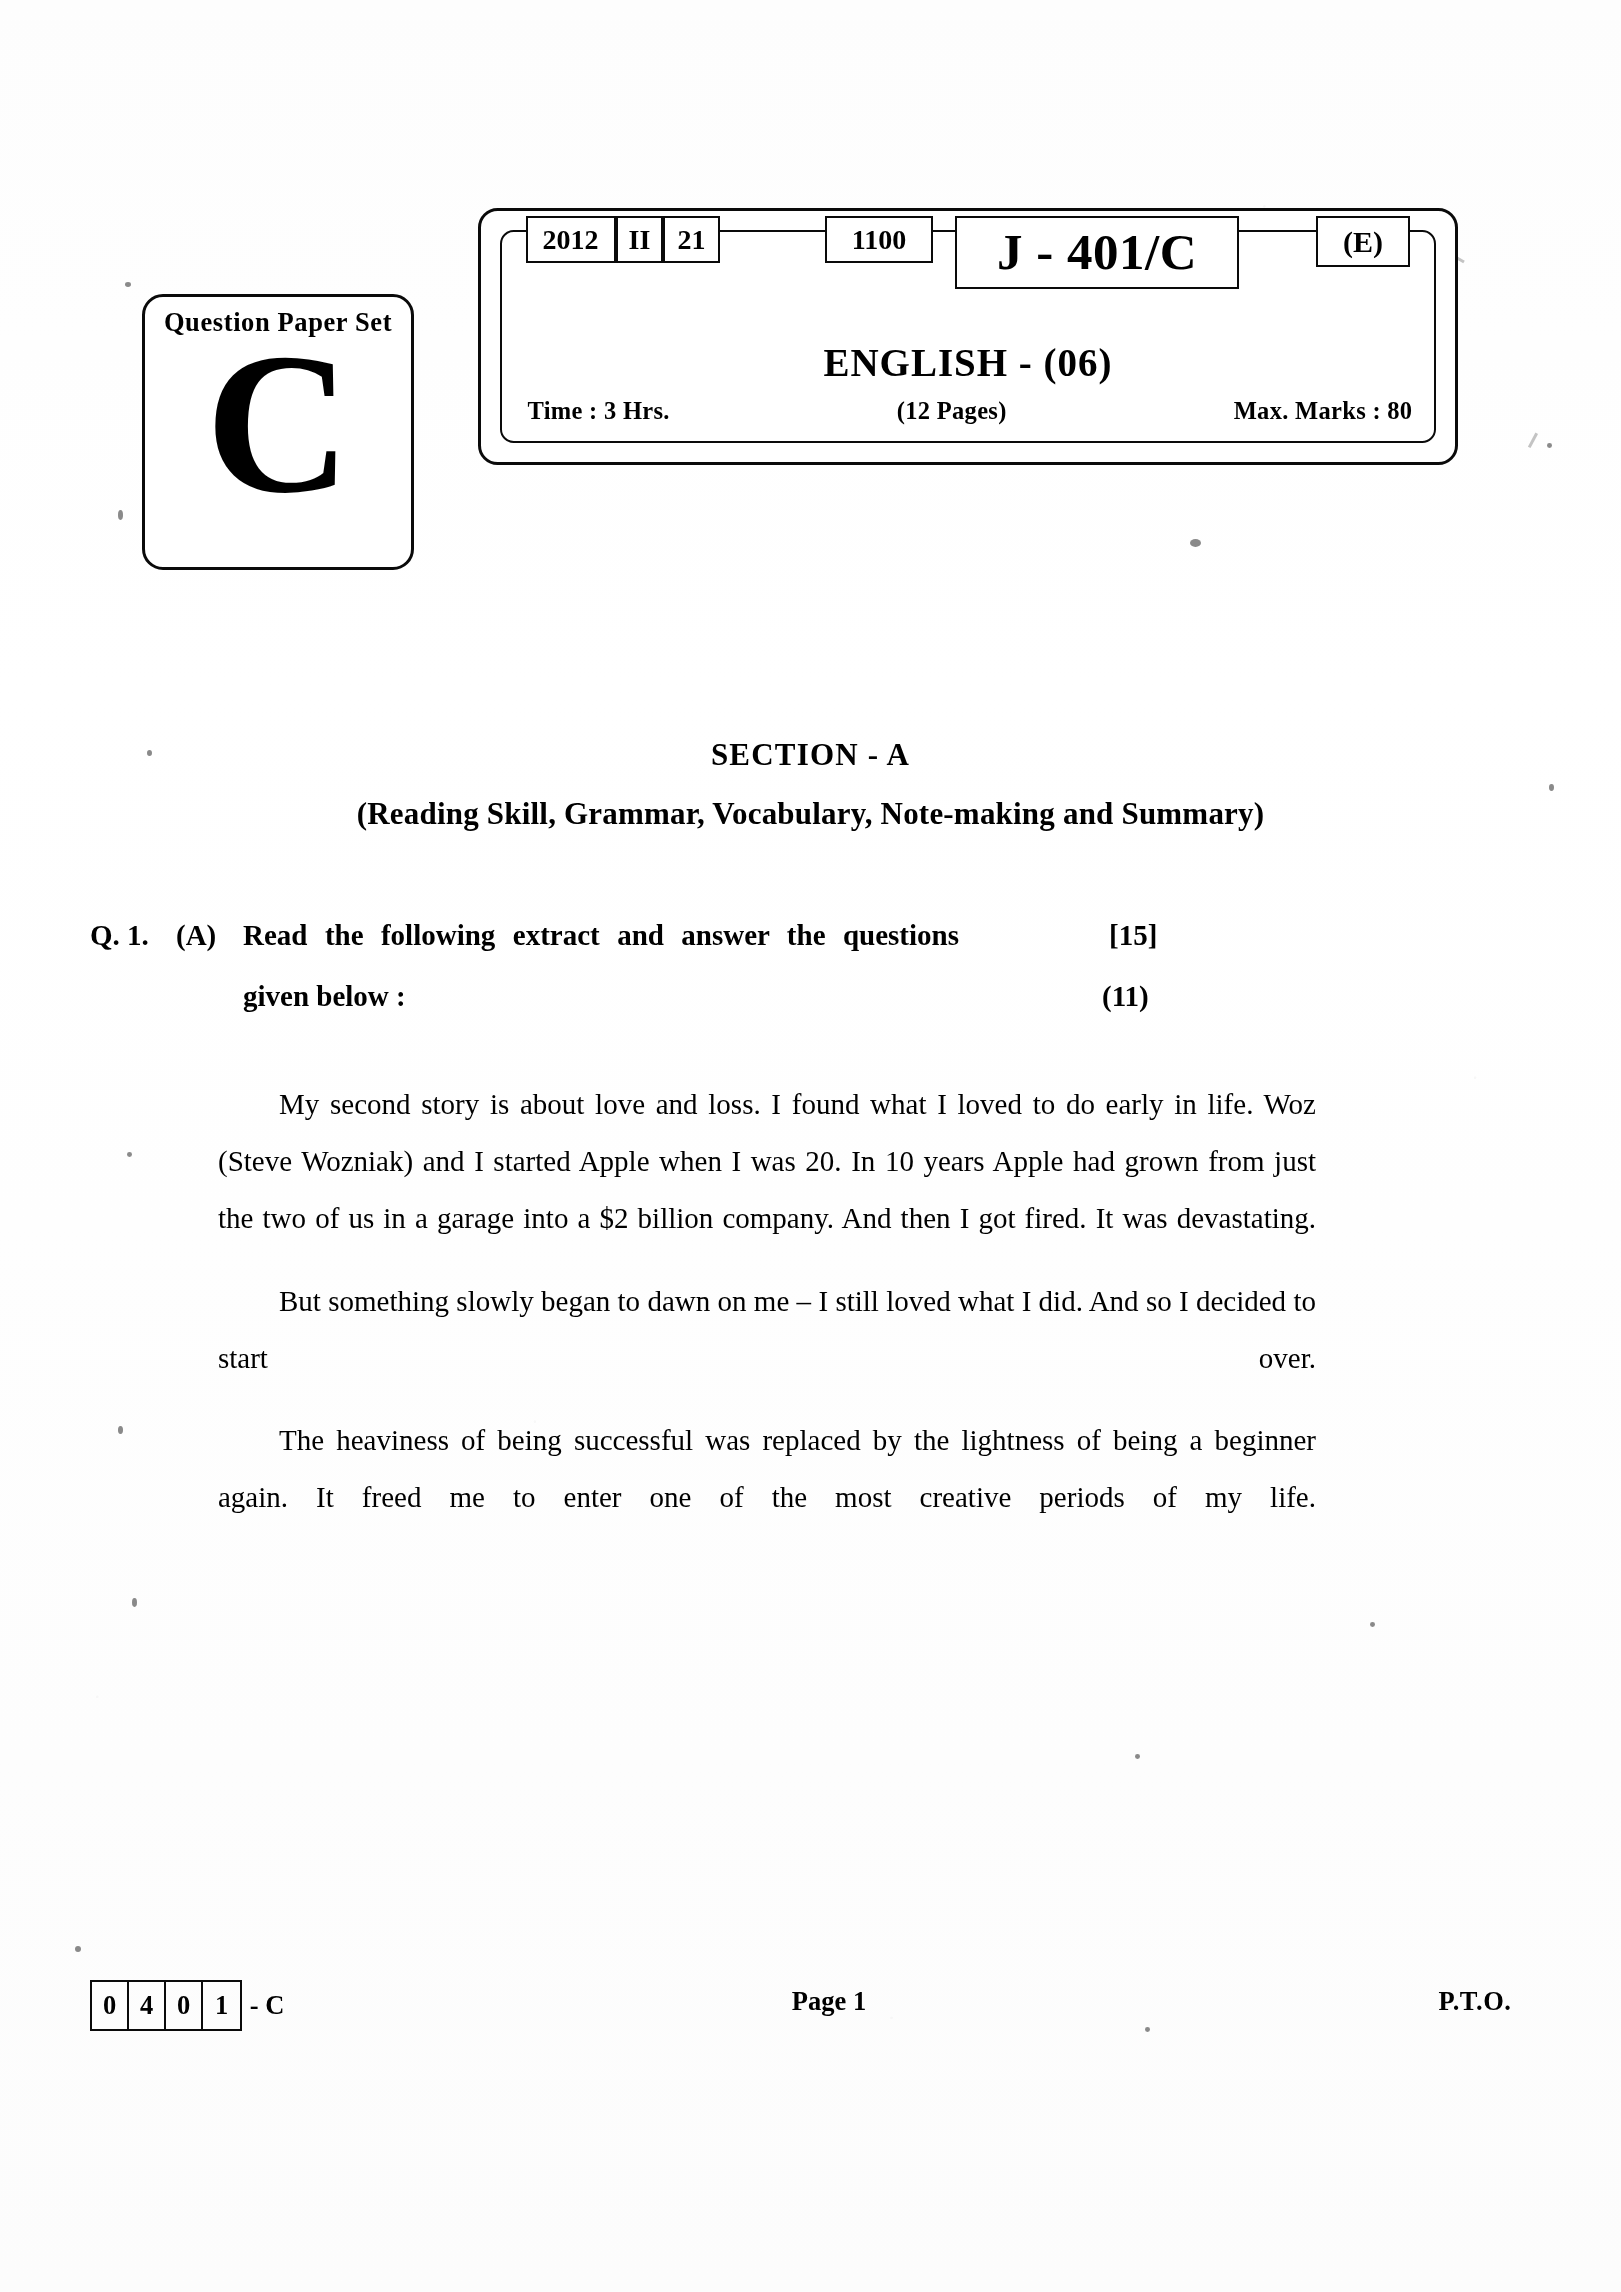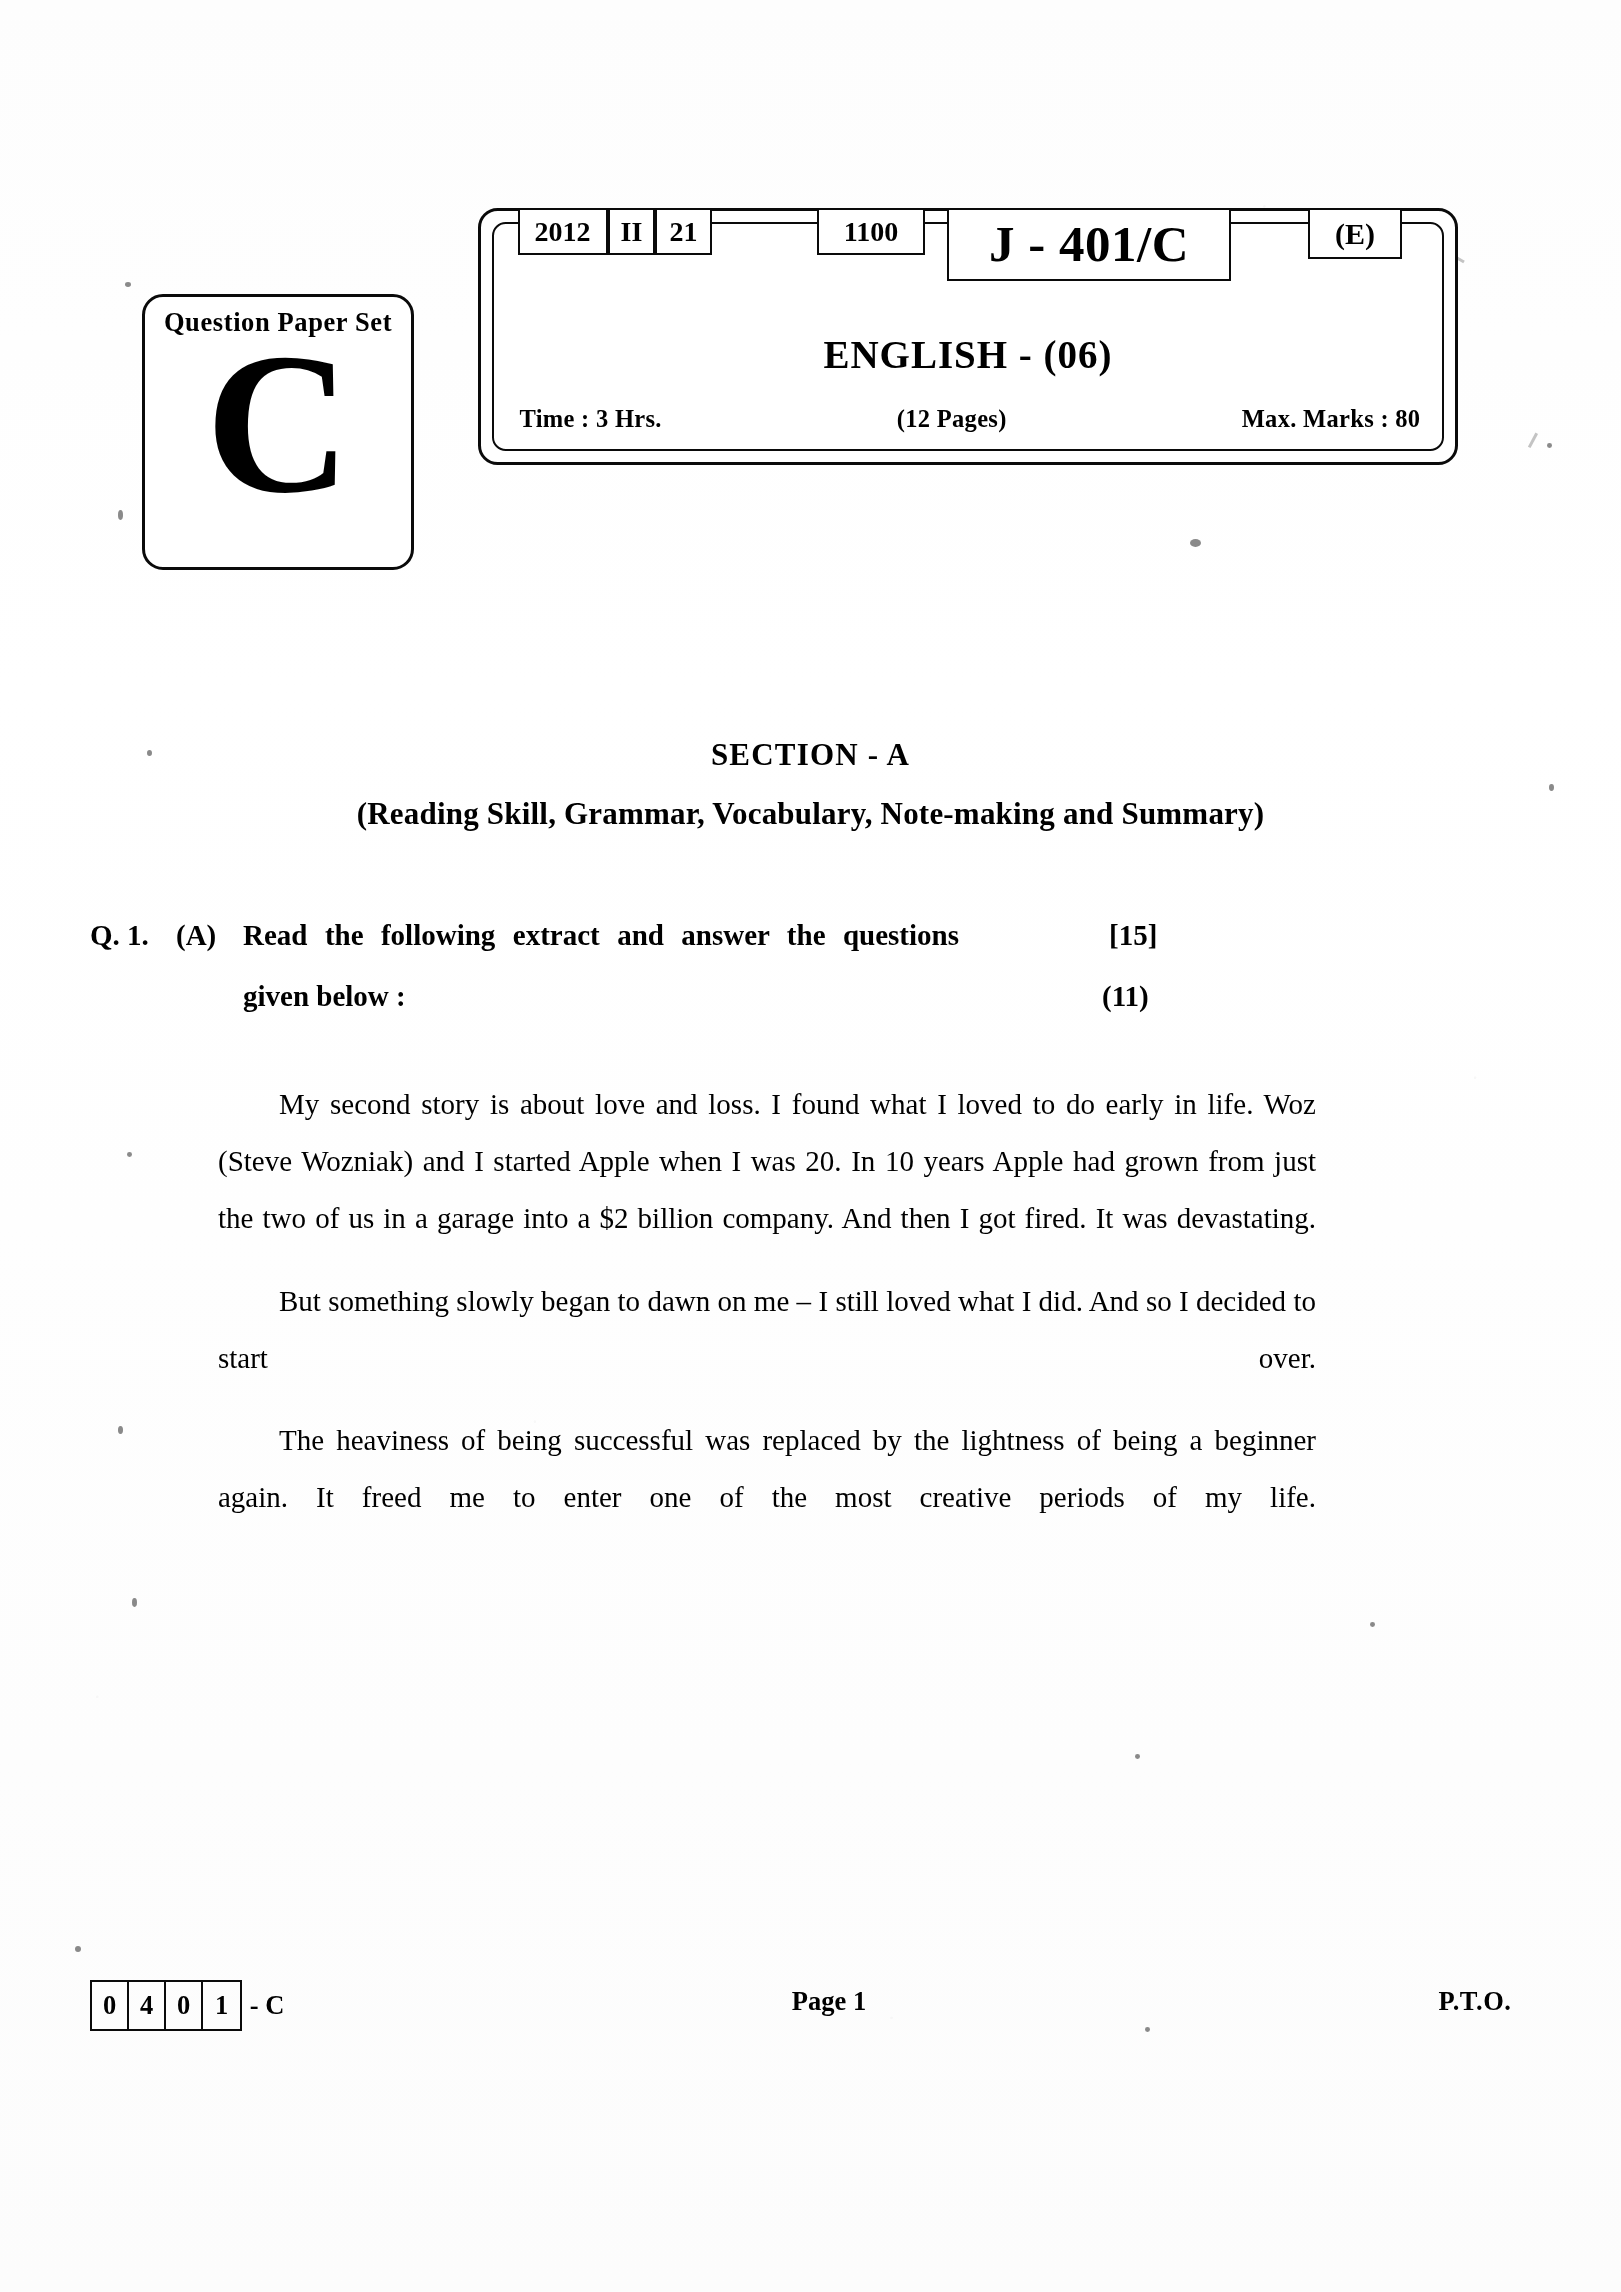--- a/index.html
+++ b/index.html
@@ -78,21 +78,21 @@
   #header-box {
     position: absolute;
     left: 478px;
     top: 208px;
     width: 980px;
     height: 257px;
     border: 3.9px solid #0a0a0a;
     border-radius: 19.6px;
     box-sizing: border-box;
     background: #ffffff;
-    padding: 11px;
+    padding: 19px;
   }
   #header-inner {
     position: relative;
     width: 100%;
     height: 100%;
     border: 2.9px solid #0a0a0a;
     border-radius: 13.7px;
     box-sizing: border-box;
   }
 

